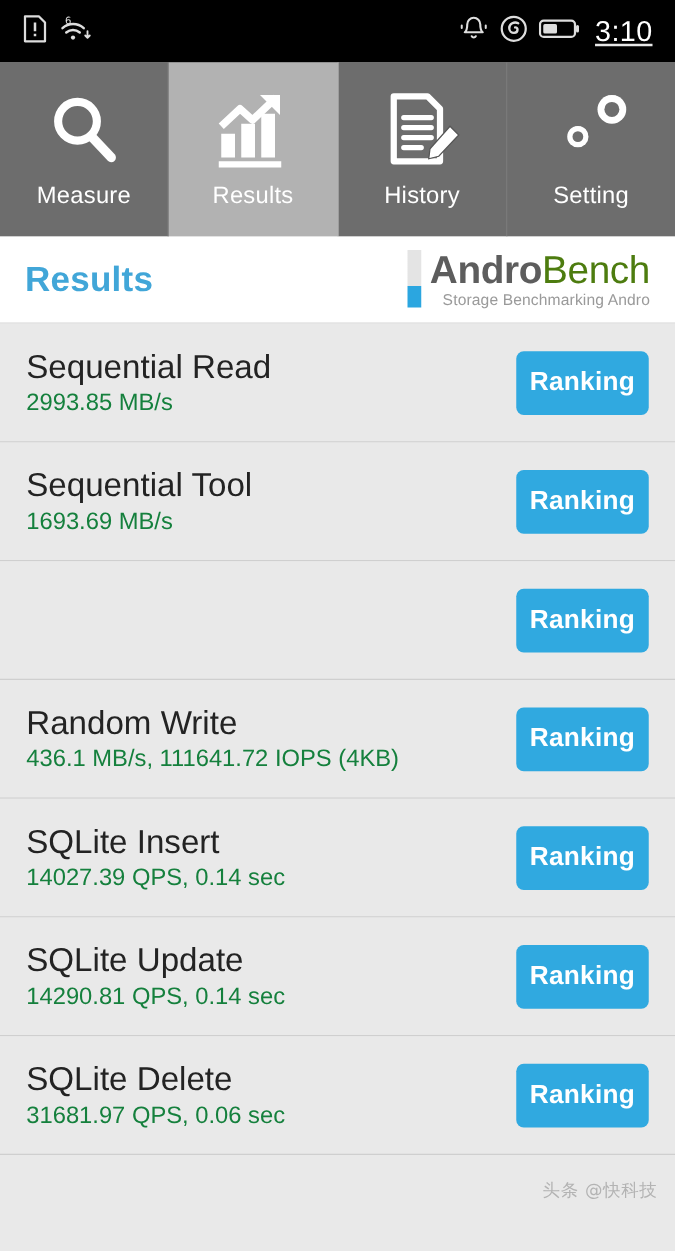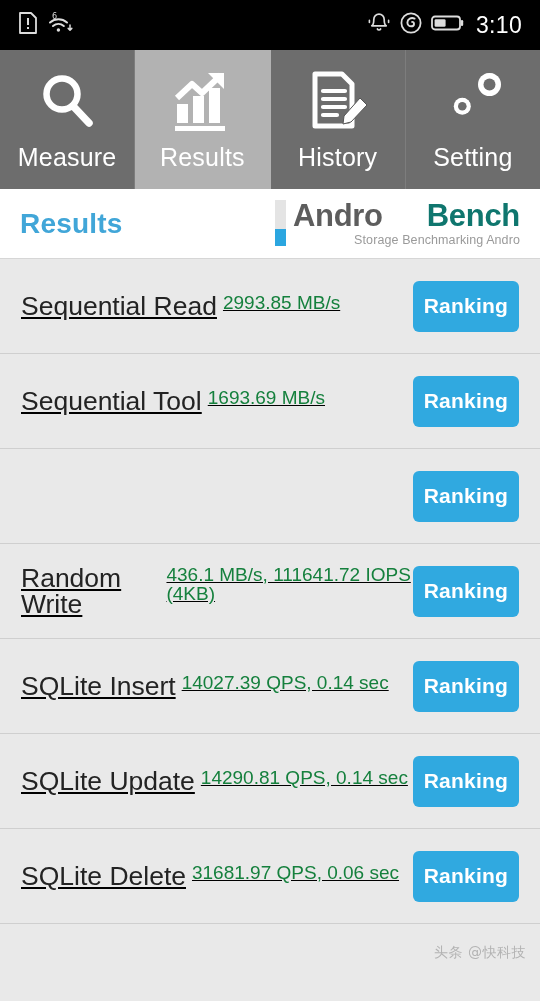--- a/index.html
+++ b/index.html
@@ -14,21 +14,21 @@
   
   .statusbar {
     height: 50px;
     background: #000000;
     display: flex;
     align-items: center;
     padding: 0 18px;
     color: #e8e8e8;
   }
   .sb-left { display: flex; align-items: center; gap: 9px; }
-  .sb-right { margin-left: auto; display: flex; align-items: center; gap: 8px; }
+  .sb-right { margin-left: auto; display: flex; align-items: center; gap: 8px; text-decoration: underline; }
   .sb-time {
     font-size: 23px;
     color: #ffffff;
     letter-spacing: .3px;
     margin-left: 3px;
   }
   .ic { display: block; }
 
   
   .tabbar {
@@ -52,21 +52,21 @@
     background: #b2b2b2;
     border-right-color: #b2b2b2;
   }
   .tab-icon {
     height: 64px;
     display: flex;
     align-items: flex-end;
     justify-content: center;
   }
   .tab-label {
-    font-size: 25px;
+    font-size: 19px;
     color: #ffffff;
     padding-top: 7px;
     letter-spacing: .2px;
   }
 
   
   .appheader {
     height: 70px;
     background: #ffffff;
     display: flex;
@@ -92,40 +92,40 @@
     background: linear-gradient(to bottom, #e4e4e4 0 62%, #2ba6e0 62% 100%);
   }
   .brand-text { display: flex; flex-direction: column; }
   .brand-name {
     font-size: 31px;
     font-weight: bold;
     line-height: 1.02;
     letter-spacing: -.3px;
   }
   .brand-andro { color: #5d5d5d; }
-  .brand-bench { color: #0f766e; font-weight: bold; margin-left: 44px; }
+  .brand-bench { color: #4d7c0f; font-weight: normal; }
   .brand-sub {
     font-size: 12.5px;
     color: #9a9a9a;
     text-align: right;
     padding-top: 2px;
     letter-spacing: .1px;
   }
 
   
   .list { background: #e9e9e9; }
   .row {
     height: 95px;
     display: flex;
     align-items: center;
     padding: 0 21px;
     border-bottom: 1px solid #cfcfcf;
     background: #e9e9e9;
   }
-  .row-text { display: flex; flex-direction: row; justify-content: flex-start; gap: 6px; text-decoration: underline; }
+  .row-text { display: flex; flex-direction: column; justify-content: flex-start; gap: 6px; }
   .row-title {
     font-size: 26.5px;
     color: #232323;
     letter-spacing: 0;
     line-height: 1;
   }
   .row-value {
     font-size: 19px;
     color: #15803d;
     line-height: 1;

